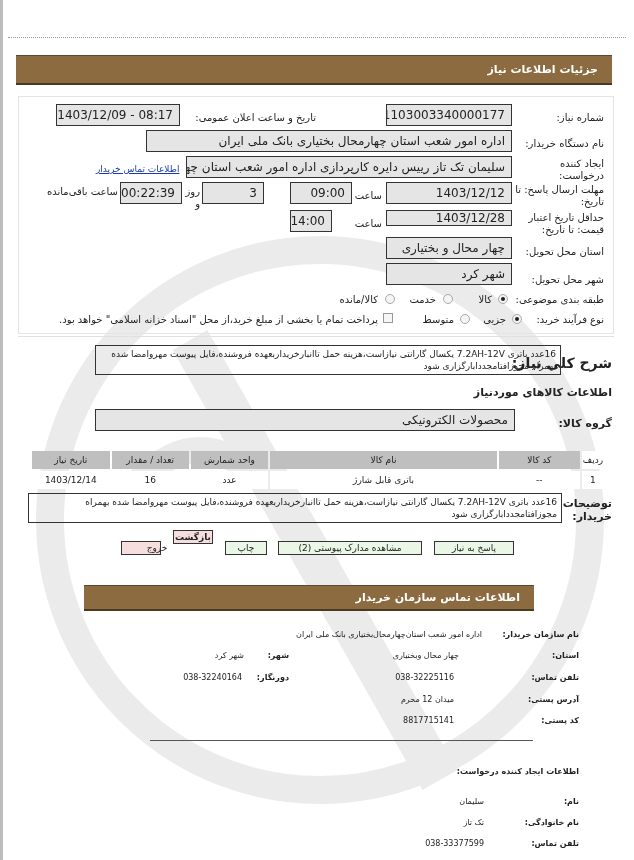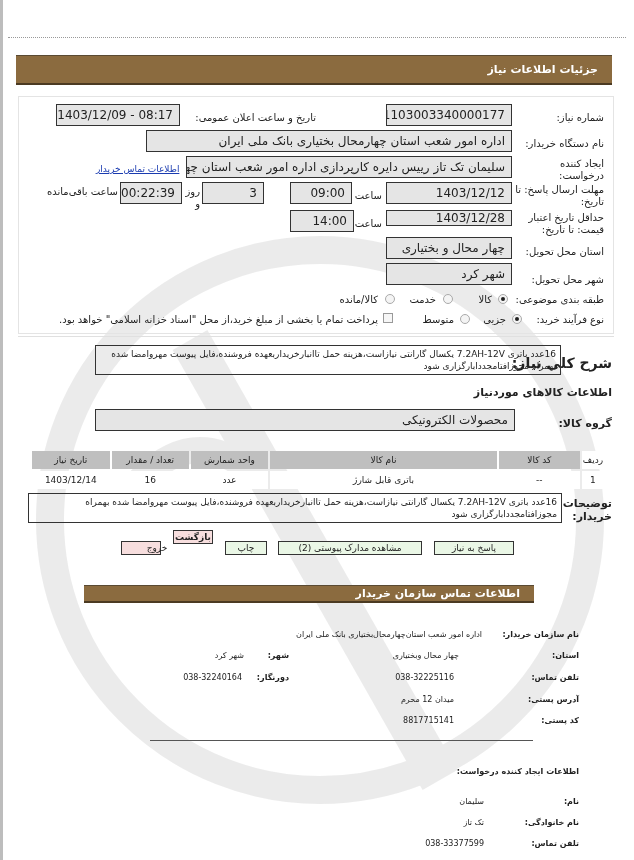--- a/index.html
+++ b/index.html
@@ -83,21 +83,21 @@
 <div class="box ltr" style="left:120px; top:182px; width:62px; height:22px;">
     <span>00:22:39</span>
   </div>
 <span class="lbl" style="right:516px; top:186px;">ساعت باقی‌مانده</span>
 
 <span class="lbl" style="right:30px; top:212px; width:90px;">حداقل تاریخ اعتبار قیمت: تا تاریخ:</span>
 <div class="box ltr" style="left:386px; top:210px; width:126px; height:16px;">
     <span>1403/12/28</span>
   </div>
 <span class="lbl" style="right:252px; top:218px;">ساعت</span>
-<div class="box ltr" style="left:290px; top:210px; width:64px; height:22px;">
+<div class="box ltr" style="left:290px; top:210px; width:42px; height:22px;">
     <span>14:00</span>
   </div>
 
 <span class="lbl" style="right:30px; top:246px;">استان محل تحویل:</span>
 <div class="box" style="left:386px; top:237px; width:126px; height:22px;">
     <span>چهار محال و  بختیاری</span>
   </div>
 <span class="lbl" style="right:30px; top:274px;">شهر محل تحویل:</span>
 <div class="box" style="left:386px; top:263px; width:126px; height:22px;">
     <span>شهر کرد</span>
@@ -156,21 +156,21 @@
 
 <span class="lbl bold" style="right:22px; top:497px; width:50px; font-size:11px; line-height:13px;">توضیحات خریدار:</span>
 <div style="position:absolute; left:28px; top:493px; width:534px; height:30px; border:1px solid #333; padding:2px 4px; box-sizing:border-box; font-size:9px; line-height:12px; direction:rtl;"><span>16عدد باتری 7.2AH-12V یکسال گارانتی  نیازاست،هزینه حمل  تاانبارخریداربعهده فروشنده،فایل پیوست مهروامضا شده بهمراه  مجوزافتامجددابارگزاری شود</span></div>
 
 <div class="btn green" style="left:434px; top:541px; width:80px;">پاسخ به نیاز</div>
 <div class="btn green" style="left:278px; top:541px; width:144px;">مشاهده مدارک پیوستی (2)</div>
 <div class="btn green" style="left:225px; top:541px; width:42px;">چاپ</div>
 <div class="btn pink" style="left:173px; top:530px; width:40px;font-weight:bold;">بازگشت</div>
 <div class="btn pink" style="left:121px; top:541px; width:40px;padding-left:32px;">خروج</div>
 
-<div class="hdr" style="left:84px; top:585px; width:450px; height:18px; font-size:11px;">
+<div class="hdr" style="left:84px; top:585px; width:450px; height:26px; font-size:11px;">
   <span>اطلاعات تماس سازمان خریدار</span>
 </div>
 
 <span class="info bold" style="right:55px; top:630px;">نام سازمان خریدار:</span>
 <span class="info" style="right:152px; top:630px;">اداره امور شعب استان‌چهارمحال‌بختیاری بانک ملی ایران</span>
 
 <span class="info bold" style="right:55px; top:651px;">استان:</span>
 <span class="info" style="right:175px; top:651px;">چهار محال وبختیاری</span>
 <span class="info bold" style="right:345px; top:651px;">شهر:</span>
 <span class="info" style="right:390px; top:651px;">شهر کرد</span>

